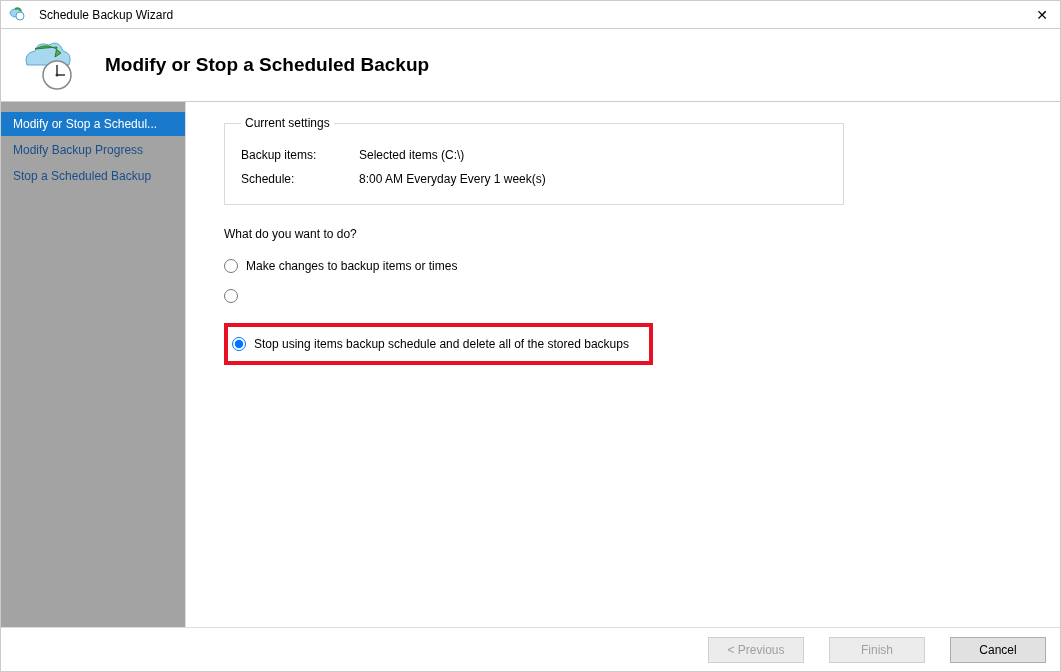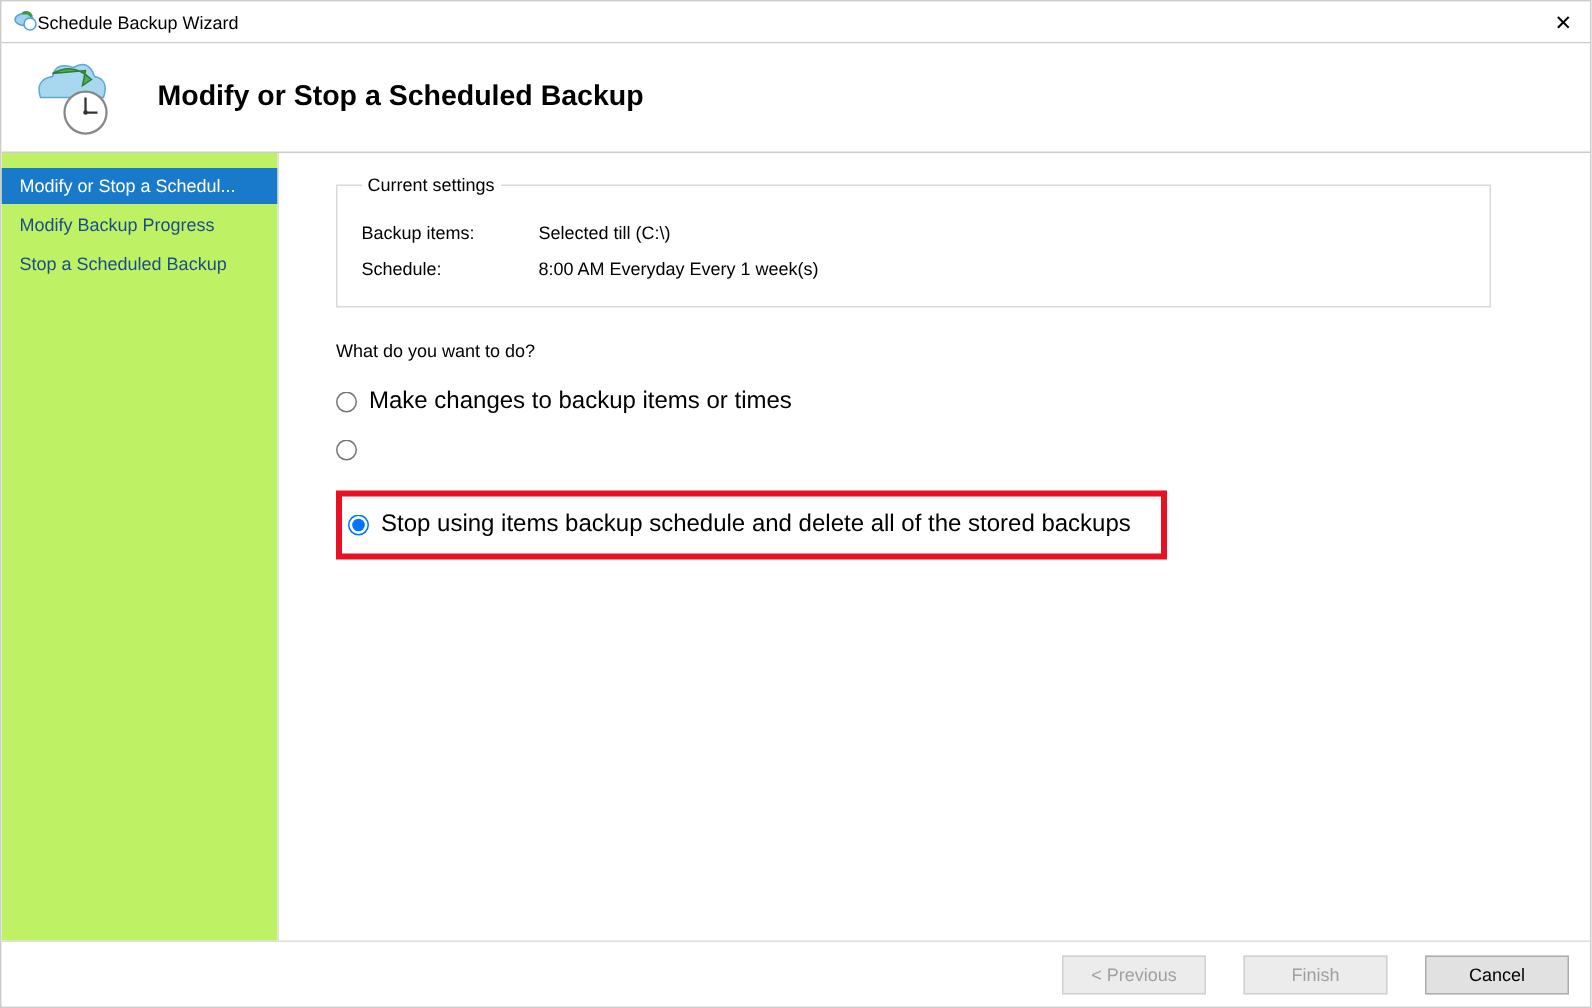--- a/index.html
+++ b/index.html
@@ -16,41 +16,41 @@
   }
   .titlebar {
     height: 28px;
     display: flex;
     align-items: center;
     justify-content: space-between;
     padding: 0 8px;
     border-bottom: 1px solid #ccc;
     background: #fff;
   }
-  .titlebar-left { display: flex; align-items: center; gap: 0; }
+  .titlebar-left { display: flex; align-items: center; gap: 14px; }
   .titlebar-title { font-size: 12px; }
   .titlebar-close { font-size: 14px; cursor: pointer; padding: 0 4px; }
   .header {
     height: 73px;
     display: flex;
     align-items: center;
     padding: 8px 14px;
     border-bottom: 1px solid #ccc;
     background: #fff;
   }
   .header-icon { width: 56px; height: 56px; margin-right: 30px; margin-left:4px;}
   .header-title { font-size: 19px; font-weight: 600; color: #000; }
   .body {
     display: flex;
     height: 525px;
     background: #fff;
   }
   .sidebar {
     width: 184px;
-    background: #bef264;
+    background: #a3a3a3;
     padding-top: 10px;
   }
   .sidebar-item {
     padding: 4px 12px;
     font-size: 12px;
     color: #1a4e8a;
     cursor: pointer;
     line-height: 16px;
     margin-bottom: 2px;
   }
@@ -58,32 +58,32 @@
   .content {
     flex: 1;
     padding: 14px 20px 10px 38px;
     border-left: 1px solid #ddd;
     position: relative;
   }
   fieldset.settings-box {
     border: 1px solid #d9d9d9;
     padding: 8px 4px 18px 16px;
     margin: 0 0 22px 0;
-    width: 770px;
+    width: 620px;
   }
   fieldset.settings-box legend {
     font-size: 12px;
     padding: 0 4px;
   }
   .settings-row { display: flex; margin-top: 10px; }
   .settings-label { width: 118px; }
   .question { margin: 14px 0 18px 0; }
   .radio-row { display: flex; align-items: center; margin: 16px 0; }
   .radio-row input[type=radio] { margin: 0 8px 0 0; width:14px; height:14px;}
-  .radio-row label { font-size: 16px; }
+  .radio-row label { font-size: 12px; }
   .highlight-box {
     border: 4px solid #e81123;
     display: inline-flex;
     align-items: center;
     padding: 10px 20px 10px 4px;
     margin-top:4px;
   }
   .footer {
     height: 44px;
     border-top: 1px solid #ddd;
@@ -151,21 +151,21 @@
     <div class="sidebar-item active">Modify or Stop a Schedul...</div>
     <div class="sidebar-item">Modify Backup Progress</div>
     <div class="sidebar-item">Stop a Scheduled Backup</div>
   </div>
 
   <div class="content">
     <fieldset class="settings-box">
       <legend>Current settings</legend>
       <div class="settings-row">
         <span class="settings-label">Backup items:</span>
-        <span>Selected till (C:\)</span>
+        <span>Selected items (C:\)</span>
       </div>
       <div class="settings-row">
         <span class="settings-label">Schedule:</span>
         <span>8:00 AM Everyday Every 1 week(s)</span>
       </div>
     </fieldset>
 
     <div class="question">What do you want to do?</div>
 
     <div class="radio-row">

